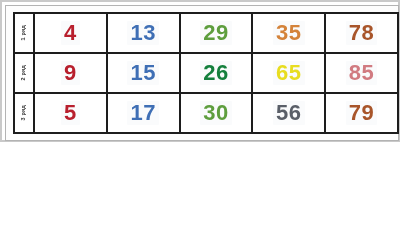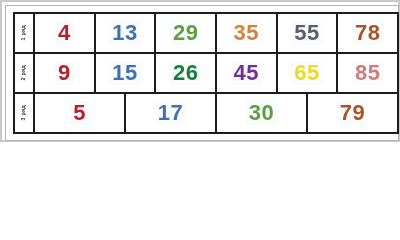--- a/index.html
+++ b/index.html
@@ -97,42 +97,36 @@
         <div class="cell">
           <span class="num" style="color: rgb(63, 111, 181);">13</span>
         </div>
         <div class="cell">
           <span class="num" style="color: rgb(94, 158, 62);">29</span>
         </div>
         <div class="cell">
           <span class="num" style="color: rgb(212, 131, 58); text-align: right;">35</span>
         </div>
         <div class="cell">
-          <span class="num" style="color: rgb(90, 95, 104);">55</span>
-        </div>
-        <div class="cell">
           <span class="num" style="color: rgb(168, 85, 42);">78</span>
         </div>
       </div>
 
       <div class="row">
         <div class="rowlabel">
           <span>2 ряд</span>
         </div>
         <div class="cell">
           <span class="num" style="color: rgb(184, 31, 45);">9</span>
         </div>
         <div class="cell">
           <span class="num" style="color: rgb(63, 111, 181);">15</span>
         </div>
         <div class="cell">
           <span class="num" style="color: #15803d;">26</span>
-        </div>
-        <div class="cell">
-          <span class="num" style="color: rgb(113, 49, 146);">45</span>
         </div>
         <div class="cell">
           <span class="num" style="color: rgb(232, 221, 32);">65</span>
         </div>
         <div class="cell">
           <span class="num" style="color: rgb(209, 123, 129);">85</span>
         </div>
       </div>
 
       <div class="row">
@@ -142,19 +136,22 @@
         <div class="cell">
           <span class="num" style="color: rgb(184, 31, 45);">5</span>
         </div>
         <div class="cell">
           <span class="num" style="color: rgb(63, 111, 181);">17</span>
         </div>
         <div class="cell">
           <span class="num" style="color: rgb(94, 158, 62);">30</span>
         </div>
         <div class="cell">
+          <span class="num" style="color: rgb(90, 95, 104);">56</span>
+        </div>
+        <div class="cell">
           <span class="num" style="color: rgb(168, 85, 42);">79</span>
         </div>
       </div>
 
     </div>
   </div>
 </div>
 
 </body></html>

